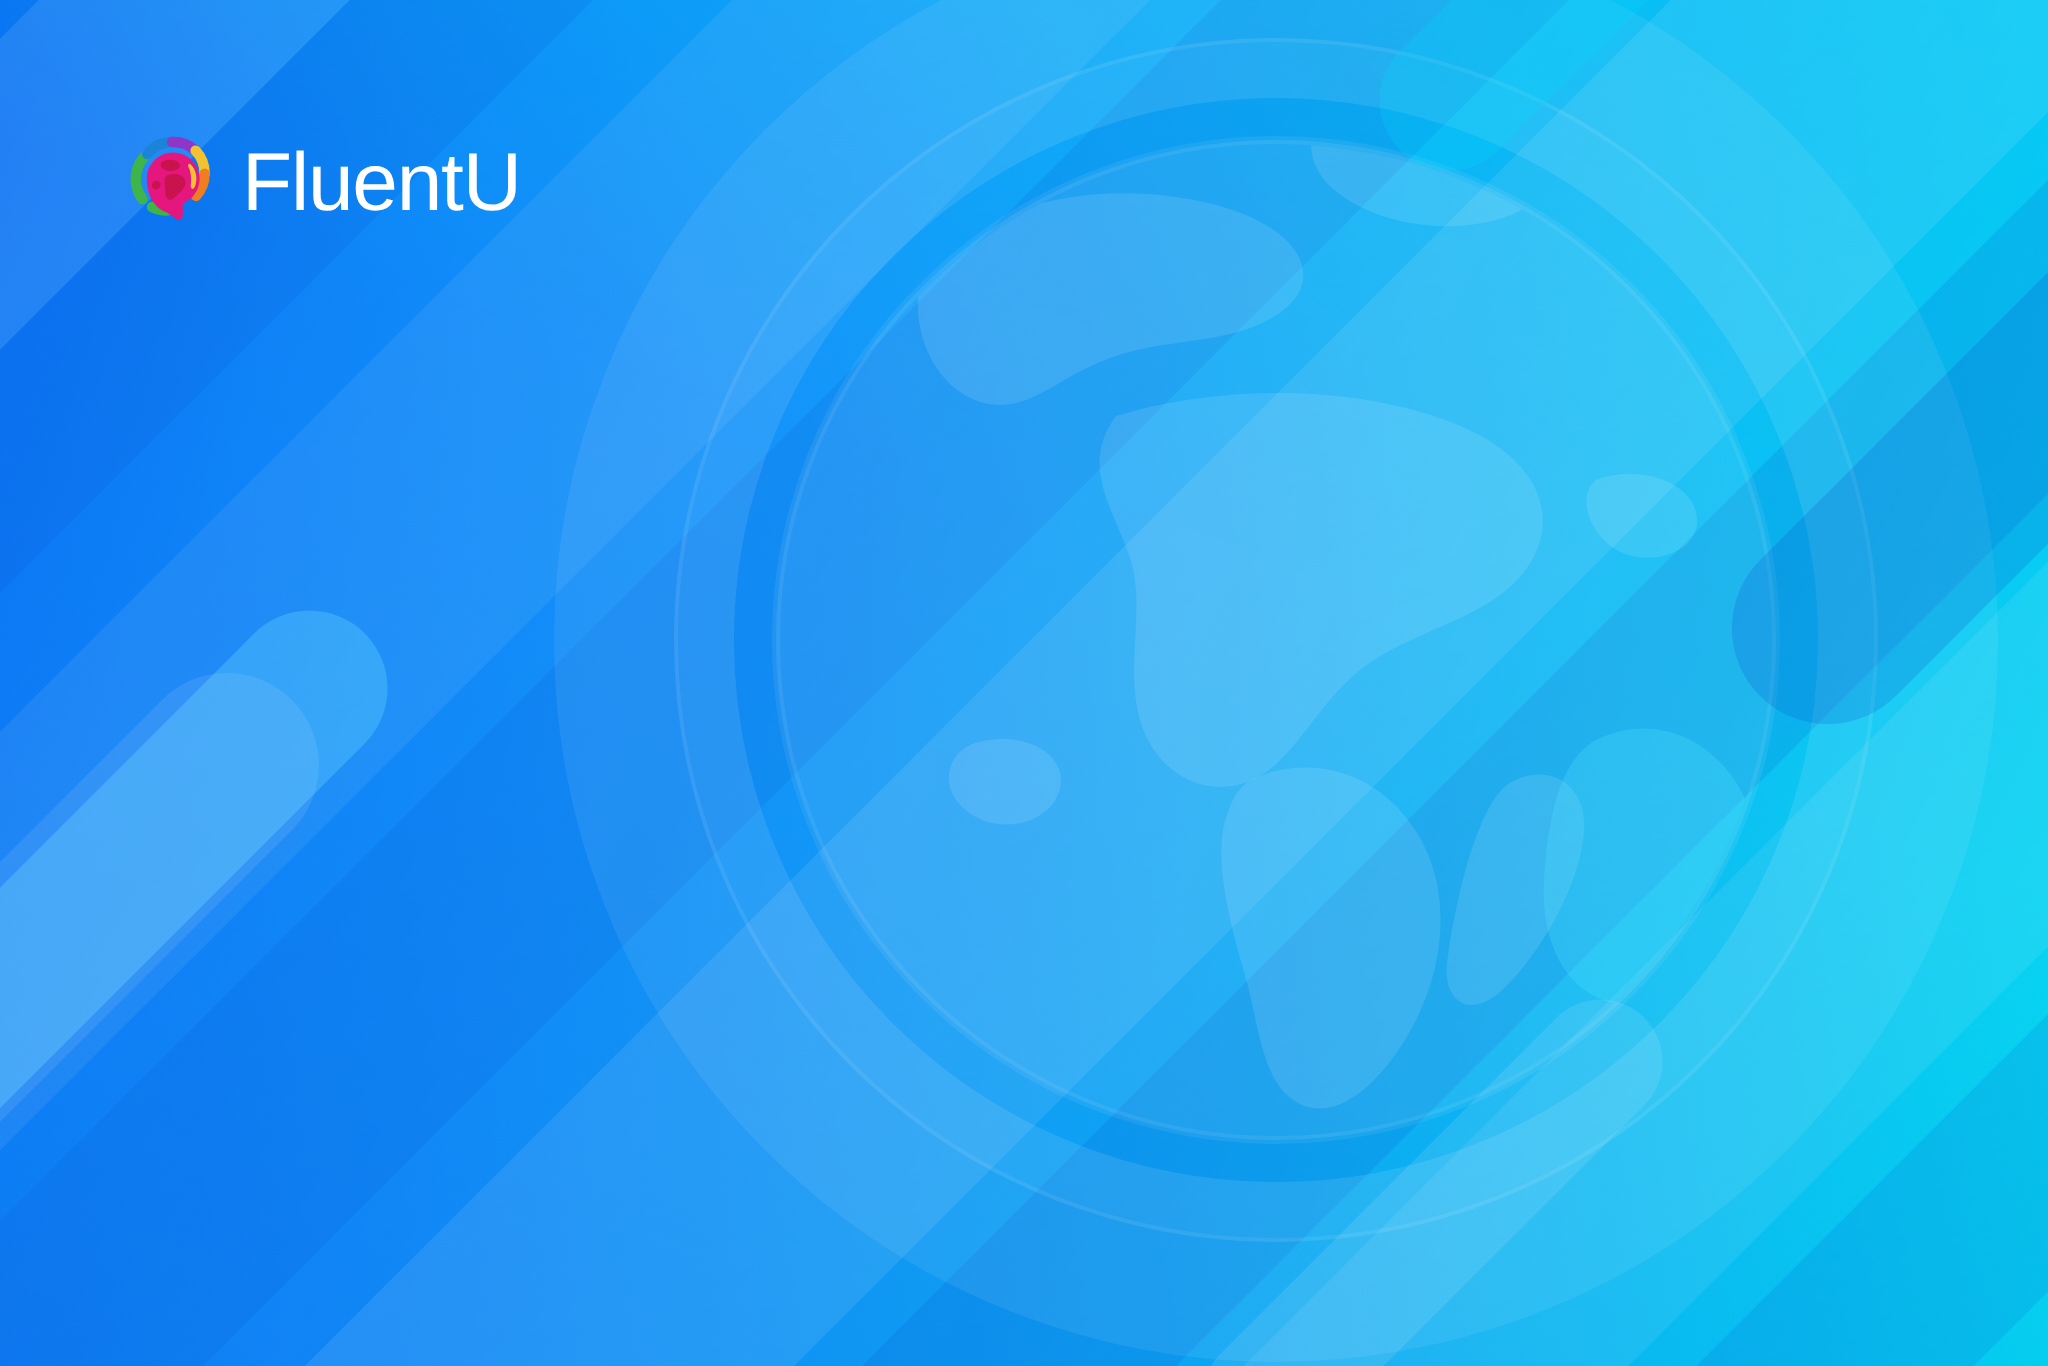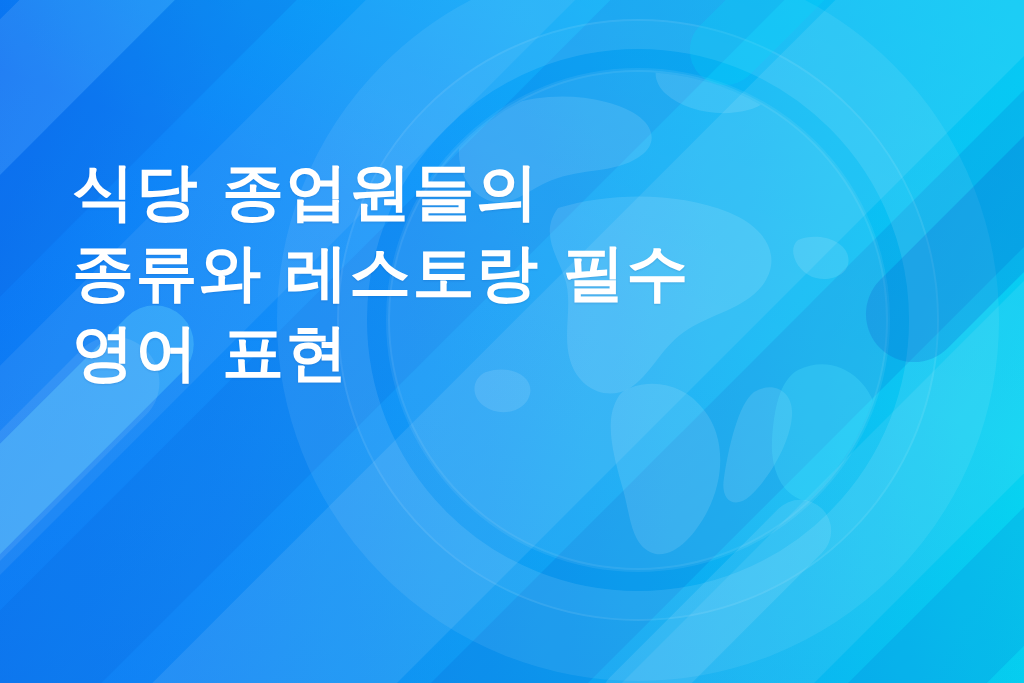--- a/index.html
+++ b/index.html
@@ -187,20 +187,60 @@
                 transform:rotate(-45deg); background:rgba(255,255,255,.09);"></div>
 
     <div class="bar" style="left:700px; top:40px; width:430px; height:70px;
                 transform:rotate(-45deg); background:rgba(0,225,250,.20);"></div>
     <div class="bar" style="left:880px; top:300px; width:360px; height:96px;
                 transform:rotate(-45deg); background:rgba(8,78,205,.20);"></div>
     <div class="bar" style="left:610px; top:690px; width:300px; height:62px;
                 transform:rotate(-45deg); background:rgba(255,255,255,.10);"></div>
   </div>
 
-
-  <div class="headline">
-    <span class="ln">식당 종업원들의</span>
-    <span class="ln">종류와 레스토랑 필수</span>
-    <span class="ln">영어 표현</span>
-  </div>
+  <div class="logo">
+    <span>
+      <svg class="logo-mark" viewBox="0 0 46 50" xmlns="http://www.w3.org/2000/svg">
+
+        <g fill="none" stroke-width="5.2" stroke-linecap="round">
+          <path d="M7.2 33.5 A16.5 16.5 0 0 1 9.6 11.0" stroke="#3db54a"></path>
+          <path d="M9.6 11.0 A16.5 16.5 0 0 1 22.0 5.0" stroke="#1b84d8"></path>
+          <path d="M22.0 5.0 A16.5 16.5 0 0 1 33.8 9.3" stroke="#8f35c7"></path>
+          <path d="M33.8 9.3 A16.5 16.5 0 0 1 38.3 20.8" stroke="#f2c230"></path>
+          <path d="M38.3 20.8 A16.5 16.5 0 0 1 34.0 32.0" stroke="#f07d20"></path>
+          <path d="M12.0 37.5 A16.5 16.5 0 0 0 20.0 39.2" stroke="#3db54a"></path>
+        </g>
+
+        <path d="M22.6 10.2
+                 C29.9 10.2 35.8 16.1 35.8 23.4
+                 C35.8 29.0 32.3 33.8 27.4 35.8
+                 L27.4 41.8
+                 C27.4 43.6 26.0 44.7 24.6 43.8
+                 L19.0 40.0
+                 C13.2 38.2 9.4 31.3 9.4 23.4
+                 C9.4 16.1 15.3 10.2 22.6 10.2 Z" fill="#e5177f"></path>
+
+        <g fill="#c9134f">
+          <path d="M17.0 15.0 C20.0 13.4 23.6 13.6 25.4 15.4
+                   C26.9 16.9 25.6 18.6 23.4 19.2
+                   C21.0 19.9 18.6 19.4 17.2 18.2
+                   C16.2 17.3 16.0 15.6 17.0 15.0 Z"></path>
+          <path d="M20.0 21.5 C23.4 20.4 27.2 21.3 28.4 23.6
+                   C29.6 26.0 27.8 28.6 25.6 30.6
+                   C23.6 32.4 21.6 34.8 20.0 33.6
+                   C18.3 32.3 18.8 29.0 18.4 26.4
+                   C18.1 24.2 18.2 22.1 20.0 21.5 Z"></path>
+          <path d="M13.2 24.6 C14.9 23.9 16.6 24.9 16.3 26.6
+                   C16.0 28.4 13.8 29.4 12.6 28.3
+                   C11.6 27.4 11.8 25.2 13.2 24.6 Z"></path>
+        </g>
+
+        <path d="M31.4 16.2 C34.2 19.0 35.0 23.6 33.4 27.4
+                 C32.7 29.1 31.2 28.6 31.4 26.8
+                 C31.8 23.4 31.5 19.6 30.2 17.5
+                 C29.6 16.5 30.6 15.4 31.4 16.2 Z" fill="#f2c230"></path>
+      </svg>
+    </span>
+    <span class="logo-word">FluentU</span>
+  </div>
+
 
 </div>
 
 </body></html>

